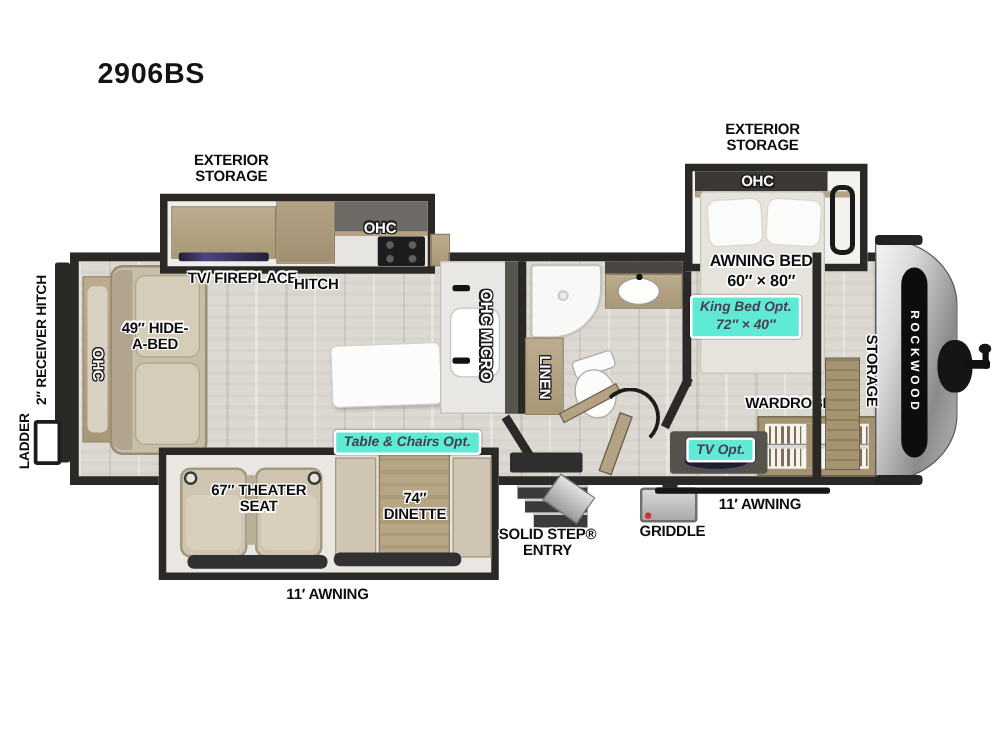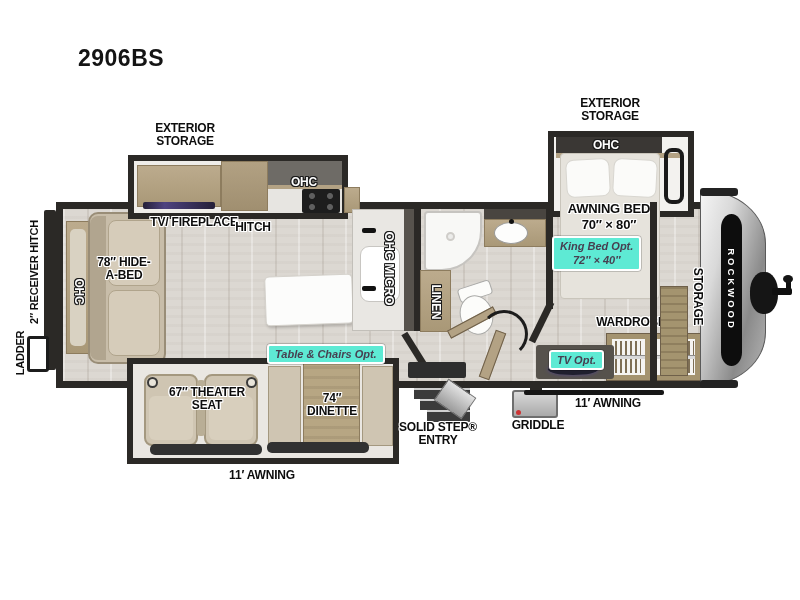--- a/index.html
+++ b/index.html
@@ -41,21 +41,21 @@
 
   <div class="abs floorwood" style="left:56px;top:202px;width:652px;height:186px;border:7px solid #2b2926;box-sizing:border-box;"></div>
 
   <div class="abs cab" style="left:66px;top:221px;width:25px;height:133px;"></div>
   <div class="abs" style="left:70px;top:229px;width:16px;height:117px;background:#d9d2c2;border-radius:5px;"></div>
   <div class="abs" style="left:88px;top:212px;width:78px;height:152px;background:#c8bda9;border:2px solid #998d77;border-radius:10px;box-sizing:border-box;"></div>
   <div class="abs" style="left:90px;top:216px;width:16px;height:144px;background:#b1a58f;border-radius:8px 0 0 8px;"></div>
   <div class="abs" style="left:108px;top:220px;width:52px;height:66px;background:#d6ccba;border:1px solid #b0a48c;border-radius:8px;box-sizing:border-box;"></div>
   <div class="abs" style="left:108px;top:290px;width:52px;height:66px;background:#d6ccba;border:1px solid #b0a48c;border-radius:8px;box-sizing:border-box;"></div>
   <div class="lbl rot90 wt" style="left:58px;top:285px;width:40px;height:13px;">OHC</div>
-  <div class="lbl" style="left:94px;top:256px;width:60px;">78″ HIDE-A-BED</div>
+  <div class="lbl" style="left:94px;top:256px;width:60px;">49″ HIDE-A-BED</div>
 
   <div class="abs" style="left:128px;top:155px;width:220px;height:64px;background:#efede9;border:6px solid #2b2926;box-sizing:border-box;"></div>
   <div class="abs cab" style="left:137px;top:165px;width:84px;height:42px;"></div>
   <div class="abs" style="left:143px;top:202px;width:72px;height:7px;background:linear-gradient(90deg,#241f38,#4e4380 30%,#241f38);border-radius:2px;"></div>
   <div class="abs" style="left:221px;top:161px;width:47px;height:50px;background:linear-gradient(180deg,#b2a183,#a08f70);border:1px solid #8d7c5e;box-sizing:border-box;"></div>
   <div class="abs" style="left:268px;top:161px;width:74px;height:26px;background:#6e6b66;"></div>
   <div class="abs" style="left:268px;top:185px;width:74px;height:4px;background:#b3a284;"></div>
   <div class="abs" style="left:268px;top:189px;width:74px;height:24px;background:#e7e5e1;"></div>
   <div class="abs" style="left:302px;top:189px;width:38px;height:24px;background-color:#1d1d1d;border-radius:2px;
               background-image:radial-gradient(circle at 10px 7px,#5f5f5f 2.5px,rgba(0,0,0,0) 3.5px),
@@ -107,21 +107,21 @@
   <div class="abs" style="left:556px;top:153px;width:126px;height:5px;background:#b3a284;"></div>
   <div class="abs" style="left:560px;top:153px;width:100px;height:146px;background:#e6e3dc;border:1px solid #c9c5bb;border-radius:4px;box-sizing:border-box;"></div>
   <div class="abs" style="left:566px;top:159px;width:44px;height:38px;background:#fbfbf9;border:1px solid #d8d6d0;border-radius:8px;
               transform:rotate(-3deg);box-sizing:border-box;"></div>
   <div class="abs" style="left:613px;top:159px;width:44px;height:38px;background:#fbfbf9;border:1px solid #d8d6d0;border-radius:8px;
               transform:rotate(3deg);box-sizing:border-box;"></div>
   <div class="abs" style="left:664px;top:148px;width:20px;height:56px;border:4px solid #1a1a1a;border-radius:8px;box-sizing:border-box;"></div>
   <div class="lbl wt" style="left:576px;top:139px;width:60px;">OHC</div>
   <div class="lbl" style="left:550px;top:97px;width:120px;">EXTERIOR STORAGE</div>
   <div class="lbl" style="left:553px;top:202px;width:112px;font-size:13px;">AWNING BED</div>
-  <div class="lbl" style="left:553px;top:218px;width:112px;font-size:13px;">70″ × 80″</div>
+  <div class="lbl" style="left:553px;top:218px;width:112px;font-size:13px;">60″ × 80″</div>
   <div class="badge" style="left:552px;top:236px;">
     <span style="display:block;">King Bed Opt.</span>
     <span style="display:block;">72″ × 40″</span>
   </div>
 
   <div class="lbl" style="left:585px;top:316px;width:92px;">WARDROBE</div>
   <div class="abs" style="left:606px;top:333px;width:95px;height:48px;background:#a4936f;border:1px solid #6f604a;box-sizing:border-box;"></div>
   <div class="abs" style="left:612px;top:339px;width:83px;height:36px;background:#f5f4f1;"></div>
   <div class="abs coil" style="left:615px;top:341px;width:26px;height:32px;"></div>
   <div class="abs coil" style="left:668px;top:341px;width:26px;height:32px;"></div>

